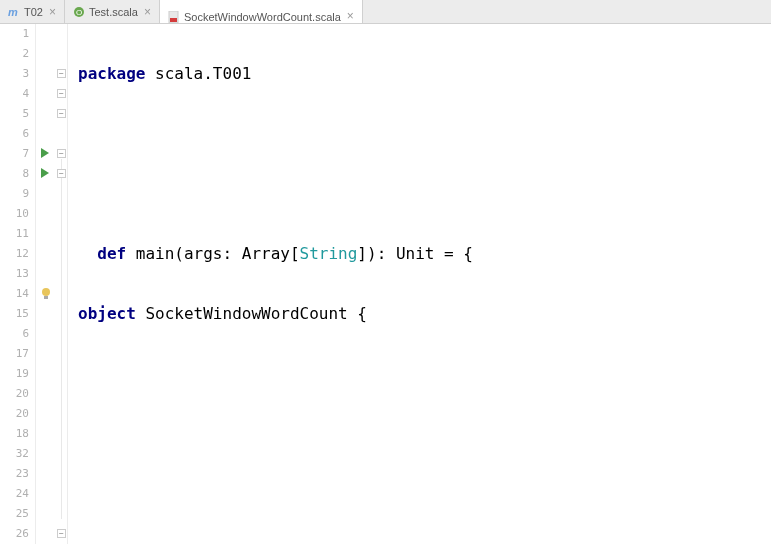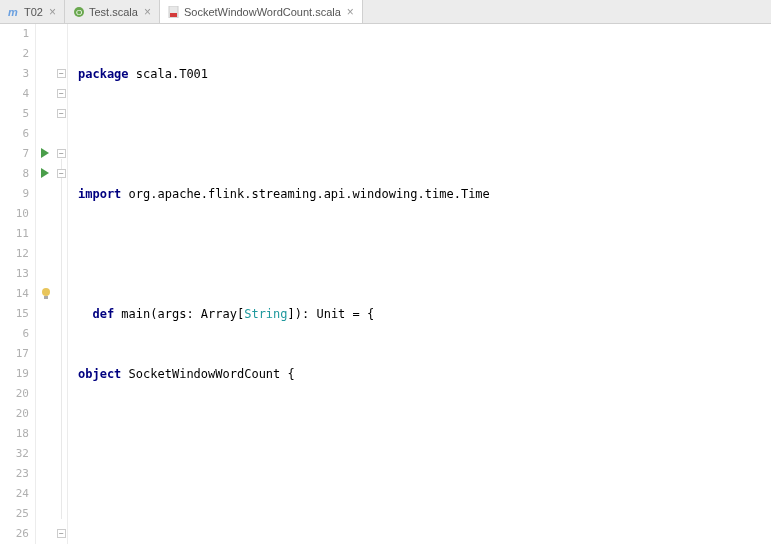--- a/index.html
+++ b/index.html
@@ -1,32 +1,32 @@
 <!DOCTYPE html>
 <html><head>
 <meta charset="utf-8">
 <style>
 * { margin: 0; padding: 0; box-sizing: border-box; }
 body { font-family: "Consolas", "Monaco", monospace; font-size: 12px; background: #fff; width: 771px; height: 544px; overflow: hidden; }
 .tabs { display: flex; height: 24px; background: #ececec; border-bottom: 1px solid #d0d0d0; }
 .tab { display: flex; align-items: center; padding: 0 8px; border-right: 1px solid #d0d0d0; font-family: Arial, sans-serif; font-size: 11px; color: #555; background: #ececec; cursor: pointer; }
-.tab.active { background: #fff; }
+.tab.active { background: #fff; align-items: flex-end; }
 .tab-icon { width: 12px; height: 12px; margin-right: 4px; display: inline-flex; align-items: center; justify-content: center; }
 .tab-close { margin-left: 6px; color: #999; font-size: 12px; }
 .editor { display: flex; height: calc(100% - 24px); }
 .gutter { width: 36px; background: #fff; border-right: 1px solid #ececec; text-align: right; color: #b0b0b0; font-size: 11px; line-height: 20px; padding-right: 6px; }
 .gutter-line { height: 20px; }
 .marker-col { width: 20px; background: #fff; position: relative; }
 .marker { position: absolute; left: 3px; width: 14px; height: 14px; }
 .run-icon { fill: #4a9e4a; }
 .bulb-icon { fill: #e8c55b; }
 .fold-col { width: 12px; background: #fff; position: relative; border-right: 1px solid #ececec; }
 .fold-mark { position: absolute; left: 1px; width: 9px; height: 9px; border: 1px solid #ccc; background: #fff; font-size: 8px; line-height: 7px; text-align: center; color: #888; }
 .fold-line { position: absolute; left: 5px; width: 1px; background: #e8e8e8; }
-.code { flex: 1; padding-left: 10px; line-height: 20px; font-size: 12px; white-space: pre; position: relative; }
+.code { flex: 1; padding-left: 10px; line-height: 20px; font-size: 16px; white-space: pre; position: relative; }
 .code-line { height: 20px; }
 .kw { color: #000080; font-weight: bold; }
 .typ { color: #20999d; }
 </style>
 </head>
 <body>
 
 <div class="tabs">
   <div class="tab">
     <span class="tab-icon">
@@ -106,21 +106,20 @@
     <div class="fold-mark" style="top:65px">−</div>
     <div class="fold-mark" style="top:85px">−</div>
     <div class="fold-mark" style="top:125px">−</div>
     <div class="fold-line" style="top:135px;height:360px"></div>
     <div class="fold-mark" style="top:145px">−</div>
     <div class="fold-mark" style="top:505px">−</div>
   </div>
   <div class="code">
     <div class="code-line"><span class="kw">package</span><span> scala.T001</span></div>
     <div class="code-line"></div>
-    <div class="code-line"><span class="kw">import</span><span> org.apache.flink.streaming.api.windowing.time.Time</span></div>
     <div class="code-line"></div>
     <div class="code-line">  <span class="kw">def</span><span> main(args: Array[</span><span class="typ">String</span><span>]): Unit = {</span></div>
     <div class="code-line"><span class="kw">object</span><span> SocketWindowWordCount {</span></div>
     
     
     
     
     
     
     

